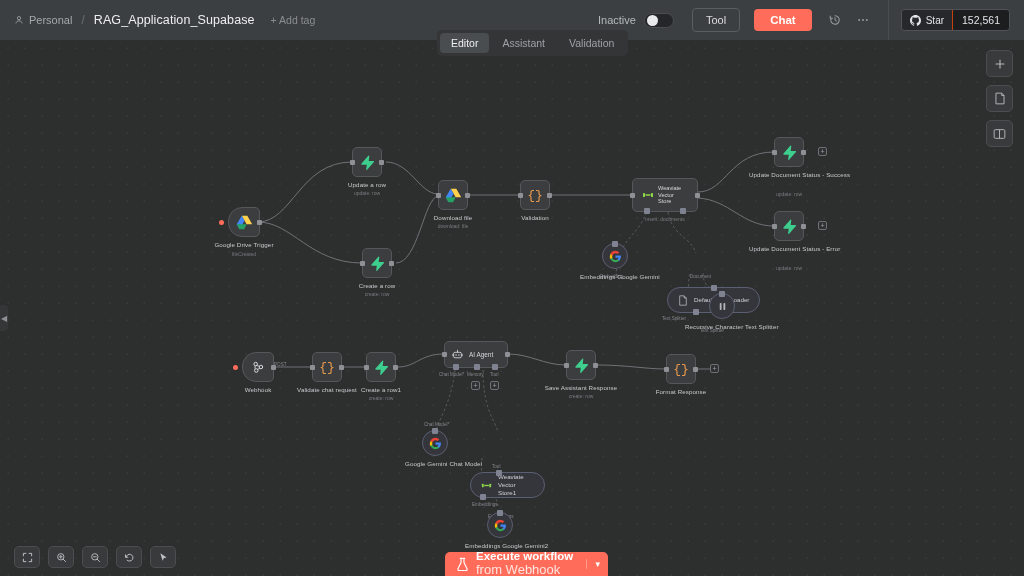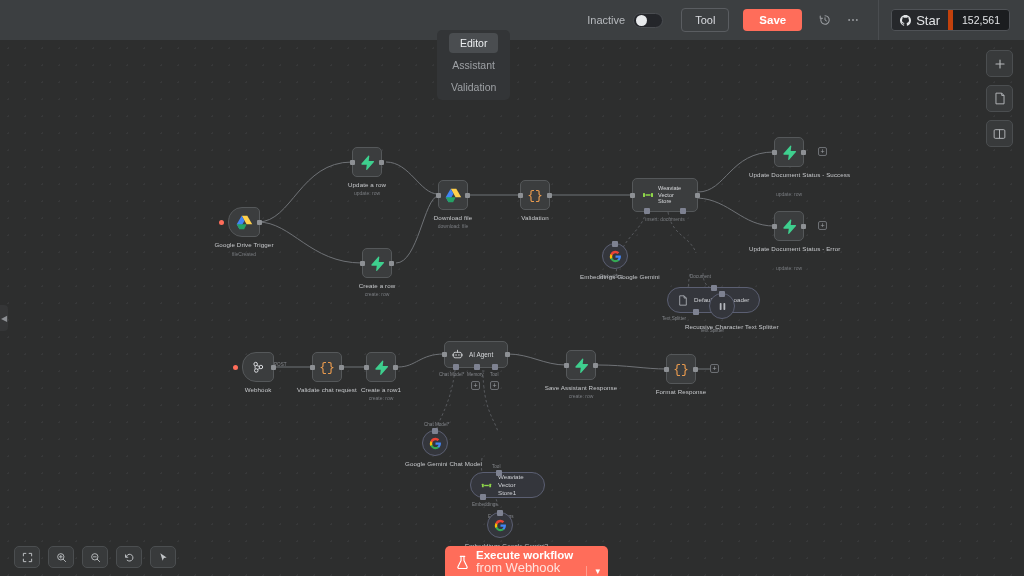--- a/index.html
+++ b/index.html
@@ -55,34 +55,33 @@
     width: 22px; height: 22px; display: flex; align-items: center; justify-content: center;
     color: #9a9da1; margin-right: 6px;
   }
   .hdr-divider { width: 1px; height: 40px; background: #4a4d50; margin: 0 12px 0 8px; }
   .gh-badge {
     display: flex; align-items: stretch; height: 22px; border-radius: 4px;
     overflow: hidden; margin-right: 14px; border: 1px solid #4f5256;
   }
   .gh-left {
     background: #26282b; display: flex; align-items: center; gap: 5px;
-    padding: 0 8px; font-size: 13px; color: #e2e4e6;
+    padding: 0 8px; font-size: 10px; color: #e2e4e6;
   }
   .gh-right {
     background: #1b1d1f; display: flex; align-items: center; padding: 0 9px;
-    font-size: 10.5px; color: #e2e4e6; border-left: 5px solid #c2410c;
+    font-size: 10.5px; color: #e2e4e6; border-left: 1px solid #c2410c;
   }
 
   
   .tabs {
     position: absolute; top: 30px; left: 437px;
     display: flex; align-items: center; gap: 2px;
     background: #333537; border-radius: 5px; padding: 3px;
     z-index: 45;
-    flex-direction: column;
   }
   .tab {
     font-size: 10.5px; color: #9ea1a5; padding: 4px 11px; border-radius: 4px;
   }
   .tab.active { background: #4a4d50; color: #eceef0; }
 
   
   .canvas {
     position: absolute; top: 40px; left: 0; width: 1024px; height: 536px;
     background: #2d2e2e;
@@ -117,22 +116,22 @@
   .bottom-tools {
     position: absolute; left: 14px; bottom: 8px; display: flex; gap: 8px; z-index: 20;
   }
   .bt {
     width: 26px; height: 22px; background: #383a3b; border: 1px solid #4b4e50;
     border-radius: 5px; display: flex; align-items: center; justify-content: center;
     color: #c0c3c6;
   }
 
   .execute-btn {
-    position: absolute; left: 445px; bottom: 0px; height: 30px;
-    background: #ff6d5a; border-radius: 5px 5px 0 0; display: flex; align-items: flex-end;
+    position: absolute; left: 445px; bottom: 0px; height: 24px;
+    background: #ff6d5a; border-radius: 5px 5px 0 0; display: flex; align-items: center;
     z-index: 25; overflow: hidden;
   }
   .exec-main {
     display: flex; align-items: center; gap: 7px; padding: 0 13px 0 11px;
   }
   .exec-text { display: flex; flex-direction: column; line-height: 1.12; }
   .exec-t1 { font-size: 11.5px; color: #fff; font-weight: 600; }
   .exec-t2 { font-size: 13px; color: #ffe3de; }
   .exec-caret {
     width: 22px; display: flex; align-items: center; justify-content: center;
@@ -204,30 +203,42 @@
   svg.wires { position: absolute; inset: 0; width: 1024px; height: 536px; pointer-events: none; }
   .wire { fill: none; stroke: #6f7276; stroke-width: 1; }
   .wire-dash { fill: none; stroke: #5c5f63; stroke-width: .9; stroke-dasharray: 2.5 2.5; }
 </style>
 </head>
 <body>
 
 <div id="app">
 
   <div class="header">
+    <div class="hdr-left">
+      <div class="personal">
+        <svg class="person-icon" viewBox="0 0 16 16">
+          <circle cx="8" cy="5" r="2.6" fill="none" stroke="#a5a8ad" stroke-width="1.3"></circle>
+          <path d="M3.2 13.4c0-2.6 2.2-4.1 4.8-4.1s4.8 1.5 4.8 4.1" fill="none" stroke="#a5a8ad" stroke-width="1.3"></path>
+        </svg>
+        <span>Personal</span>
+      </div>
+      <span class="bc-sep">/</span>
+      <span class="wf-name">RAG_Application_Supabase</span>
+      <span class="add-tag">+ Add tag</span>
+    </div>
 
     <div class="hdr-right">
       <div class="inactive-wrap">
         <span class="inactive-label">Inactive</span>
         <div class="toggle">
             <div class="knob"></div>
           </div>
       </div>
       <button class="btn-share">Tool</button>
-      <button class="btn-save">Save</button>
+      <button class="btn-save">Chat</button>
       <div class="ico-btn">
         <svg width="14" height="14" viewBox="0 0 20 20">
           <path d="M10 4a6 6 0 1 1-5.6 3.9" fill="none" stroke="#9a9da1" stroke-width="1.5" stroke-linecap="round"></path>
           <path d="M3.2 4.2v3.2h3.2" fill="none" stroke="#9a9da1" stroke-width="1.5" stroke-linecap="round" stroke-linejoin="round"></path>
           <path d="M10 6.8V10l2.2 1.4" fill="none" stroke="#9a9da1" stroke-width="1.4" stroke-linecap="round"></path>
         </svg>
       </div>
       <div class="ico-btn">
         <svg width="14" height="14" viewBox="0 0 20 20">
           <circle cx="4.5" cy="10" r="1.4" fill="#9a9da1"></circle>

